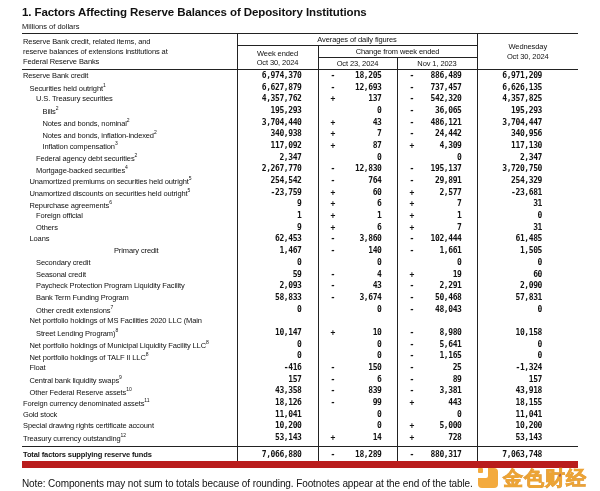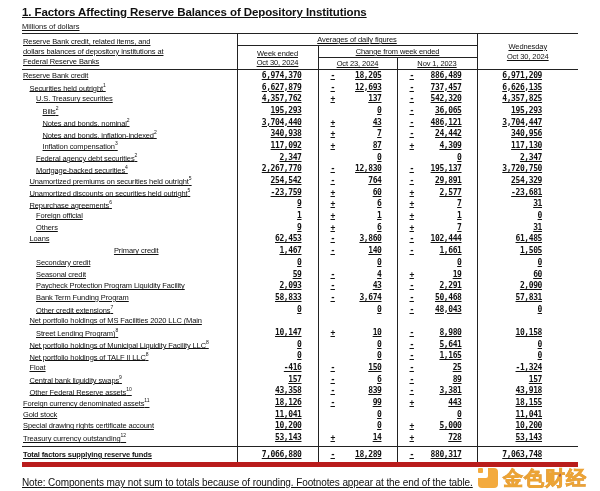--- a/index.html
+++ b/index.html
@@ -5,21 +5,21 @@
   * { box-sizing: border-box; }
   html, body { margin: 0; padding: 0; }
   body {
     width: 600px; height: 491px;
     background: #ffffff;
     color: #111111;
     font-family: "Liberation Sans", sans-serif;
     position: relative;
     overflow: hidden;
   }
-  .page { padding: 6px 22px 0 22px; text-decoration: underline; }
+  .page { padding: 6px 22px 0 22px; }
 
   .title {
     font-size: 11.5px;
     font-weight: bold;
     margin: 0 0 4px 0;
     letter-spacing: -0.1px;
   }
   .subtitle {
     font-size: 7.5px;
     margin: 0 0 2px 0;
@@ -79,21 +79,21 @@
     align-items: center;
     padding: 0 15px 0 12px;
   }
   .chg .sgn { text-align: left; }
   .chg .val { text-align: right; }
 
   tfoot tr.spacer-row { height: 3px; }
   tfoot tr.total-row { height: 18px; }
   tfoot tr.total-row td {
     border-top: 1px solid #222;
-    border-bottom: 5px solid #b91c1c;
+    border-bottom: 7px solid #b91c1c;
     margin-left: 44px;
   }
   td.total-lbl {
     font-size: 7.5px;
     font-weight: bold;
     white-space: nowrap;
     padding-left: 1px;
     letter-spacing: -0.12px;
   }
 
@@ -156,21 +156,21 @@
       <col class="c-stub">
         <col class="c-week">
         <col class="c-chg1">
         <col class="c-chg2">
         <col class="c-wed">
     </colgroup>
     <thead>
       <tr class="hr1">
         <td class="stub-head" rowspan="3">
           <div>Reserve Bank credit, related items, and</div>
-          <div>dollars balances of depository institutions at</div>
+          <div>reserve balances of extensions institutions at</div>
           <div>Federal Reserve Banks</div>
         </td>
         <td class="vl grp-underline" colspan="3">Averages of daily figures</td>
         <td class="vl wed-head" rowspan="3">
           <div>Wednesday</div>
           <div>Oct 30, 2024</div>
         </td>
       </tr>
       <tr class="hr2">
         <td class="vl no-bottom">Week ended</td>

